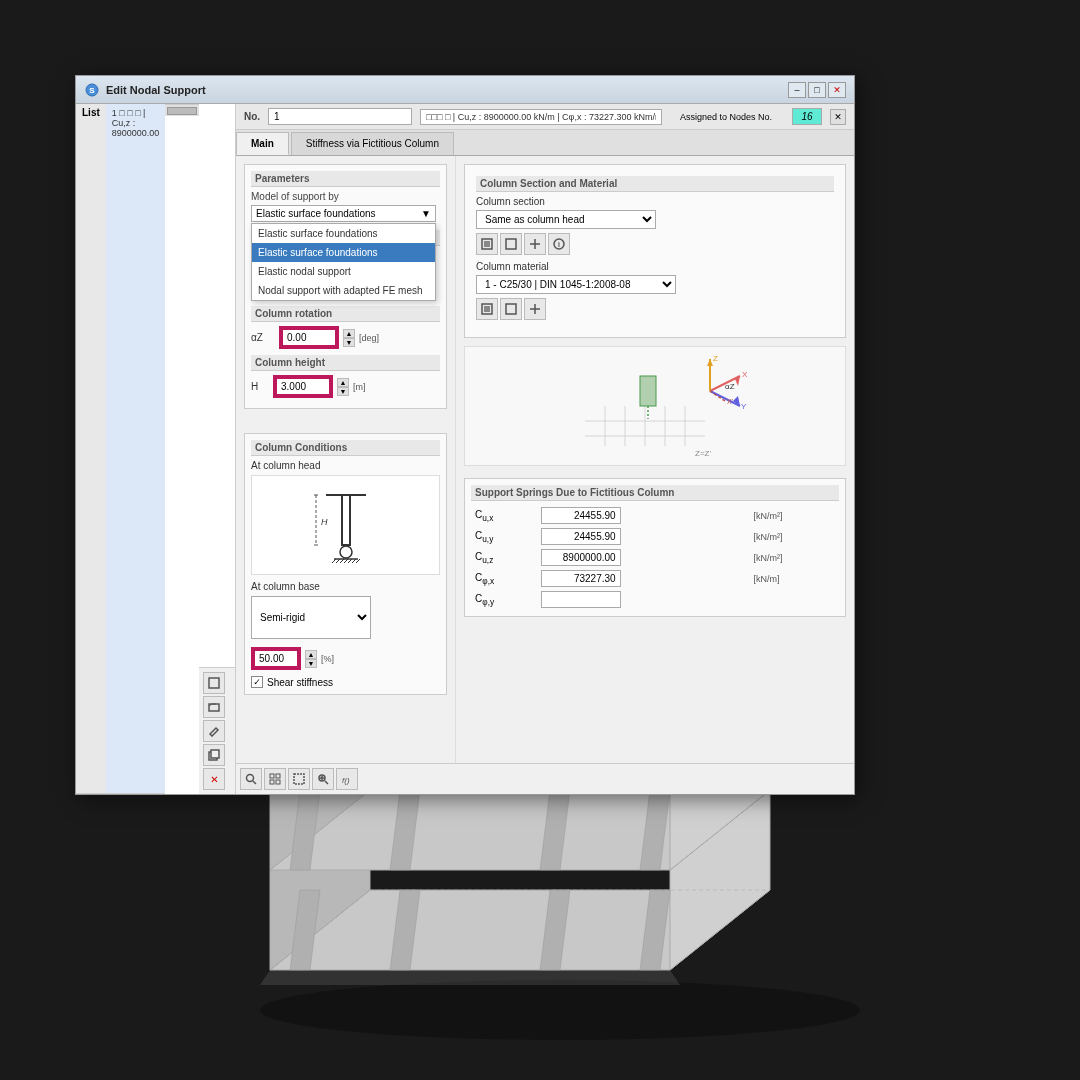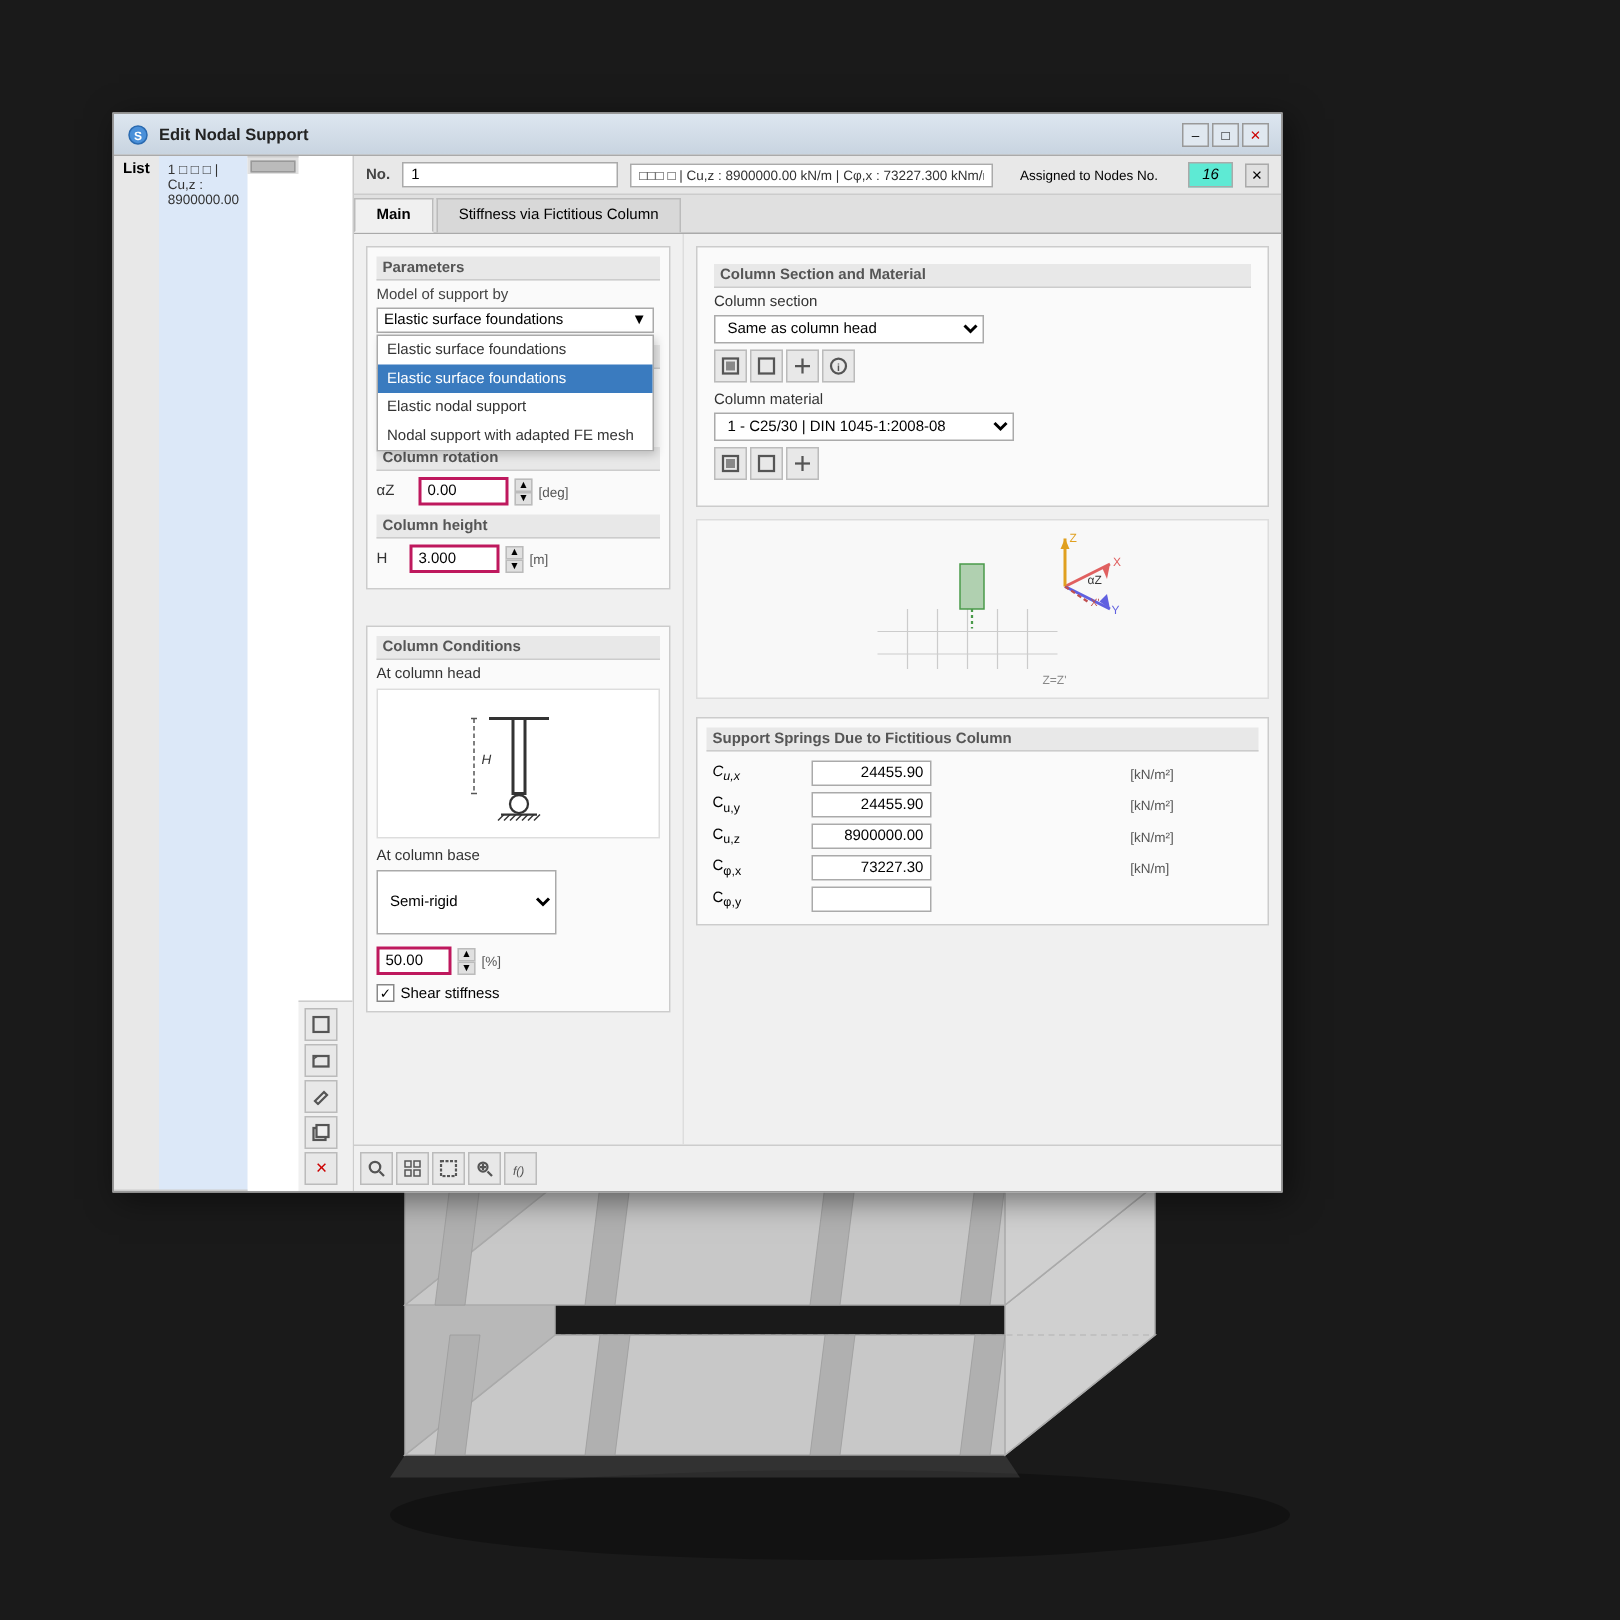--- a/index.html
+++ b/index.html
@@ -286,21 +286,21 @@
     }
 
     .param-label {
       font-size: 10px;
       color: #333;
       min-width: 18px;
     }
 
     .param-input {
       background: #fff;
-      border: 2px solid #be185d;
+      border: 4px solid #be185d;
       padding: 2px 4px;
       font-size: 10px;
       width: 60px;
     }
 
     .param-unit {
       font-size: 9px;
       color: #555;
     }
 
@@ -885,21 +885,21 @@
               <text x="170" y="38" fill="#333" font-size="8">αZ</text>
             </svg>
           </div>
 
           <div class="support-springs-section">
             <div class="section-label">Support Springs Due to Fictitious Column</div>
 
             <table class="spring-table">
               <tbody>
                 <tr>
-                  <td style="font-size:10px;font-style:italic;">C<sub>u,x</sub></td>
+                  <td style="font-size:10px;">C<sub>u,x</sub></td>
                   <td><input class="spring-input" type="text" value="24455.90" style=""></td>
                   <td class="spring-unit">[kN/m²]</td>
                 </tr>
                 <tr>
                   <td style="font-size:10px;">C<sub>u,y</sub></td>
                   <td><input class="spring-input" type="text" value="24455.90" style=""></td>
                   <td class="spring-unit">[kN/m²]</td>
                 </tr>
                 <tr>
                   <td style="font-size:10px;">C<sub>u,z</sub></td>

